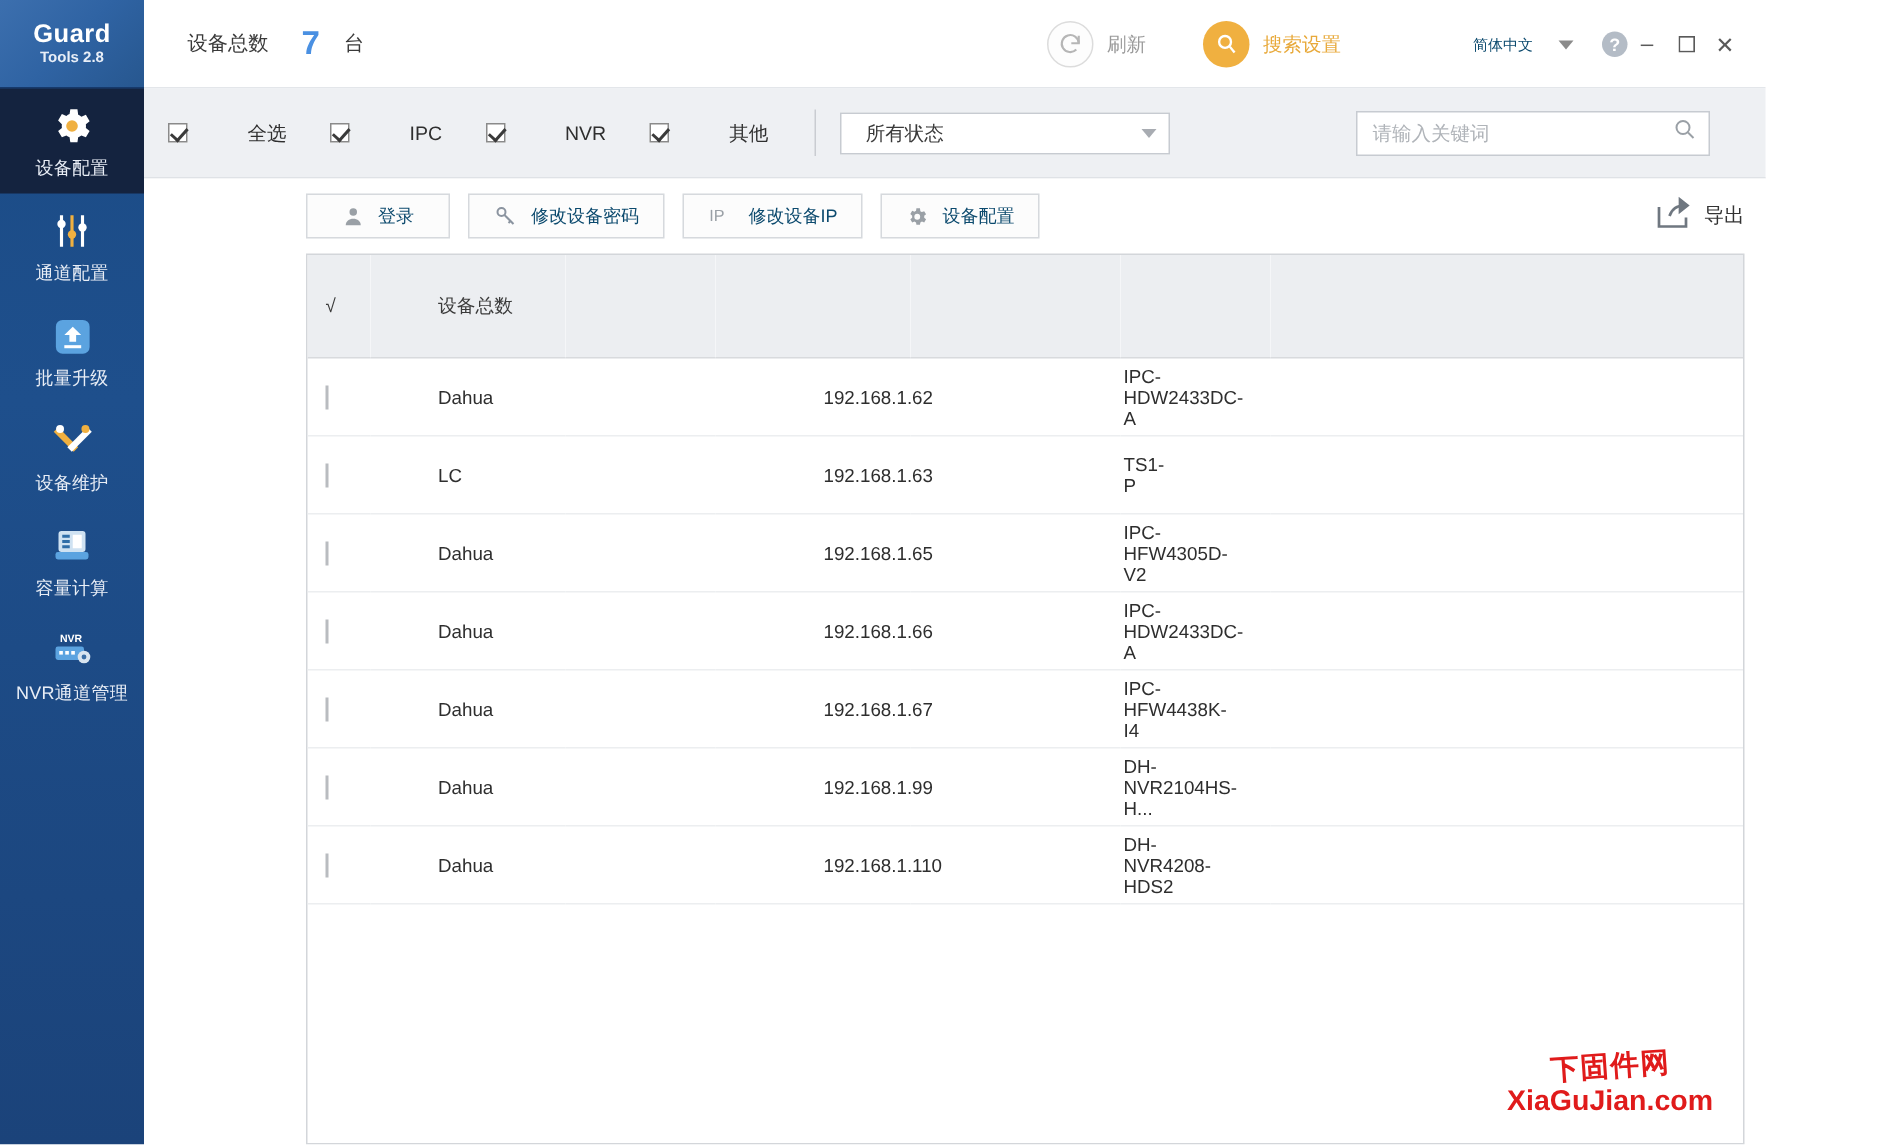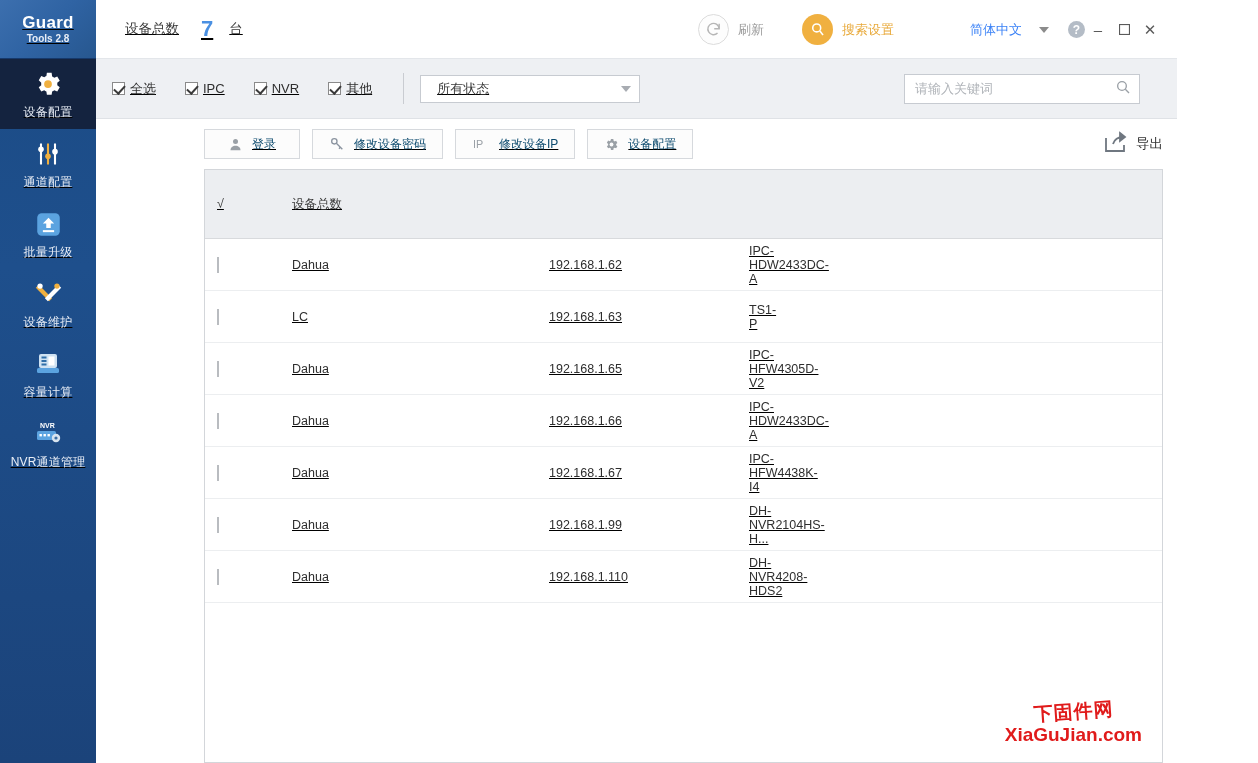--- a/index.html
+++ b/index.html
@@ -1,21 +1,21 @@
 <!DOCTYPE html>
 <html><head>
 <meta charset="utf-8">
 <style>
   * { box-sizing: border-box; margin: 0; padding: 0; }
   html, body {
     width: 1258px; height: 763px;
     font-family: "Liberation Sans", "DejaVu Sans", sans-serif;
     background: #ffffff; overflow: hidden;
   }
-  #app { position: relative; width: 1153px; height: 763px; display: flex; text-decoration: underline; }
+  #app { position: relative; width: 1153px; height: 763px; display: flex; }
 
   
   .sidebar {
     width: 96px; height: 763px;
     background: linear-gradient(180deg, #1b4b85 0%, #1e4f8c 35%, #1b437a 100%);
     display: flex; flex-direction: column;
     flex: 0 0 96px;
   }
   .logo-box {
     height: 59px; width: 96px;
@@ -50,36 +50,36 @@
   .topbar-center { position: absolute; left: 602px; top: 0; height: 59px; display: flex; align-items: center; }
   .tb-btn { display: flex; align-items: center; cursor: pointer; margin-right: 38px; }
   .circ { width: 31px; height: 31px; border-radius: 50%; display:flex; align-items:center; justify-content:center; }
   .circ.grey { border: 1px solid #dcdcdc; background: #fdfdfd; }
   .circ.orange { background: #f0b040; }
   .tb-btn-label { font-size: 13px; margin-left: 9px; }
   .lbl-grey { color: #9a9a9a; }
   .lbl-orange { color: #e8a93a; }
 
   .topbar-right { position: absolute; right: 14px; top: 0; height: 59px; display: flex; align-items: center; }
-  .lang { font-size: 13px; color: #3b82f6; cursor: pointer; margin-left: 40px; }
+  .lang { font-size: 10px; color: #0c4a6e; cursor: pointer; margin-left: 40px; }
   .caret { width: 0; height: 0; border-left: 5px solid transparent; border-right: 5px solid transparent;
            border-top: 6px solid #8b8b8b; margin-left: 17px; cursor: pointer; }
   .help { width: 17px; height: 17px; border-radius: 50%; background: #b4bcc6; color: #fff;
           font-size: 12px; font-weight: bold; display:flex; align-items:center; justify-content:center;
           margin-left: 19px; cursor: pointer; }
   .winbtn { width: 26px; height: 26px; display:flex; align-items:center; justify-content:center;
             color: #5a5a5a; font-size: 15px; cursor: pointer; }
 
   
   .filterbar {
     height: 60px; background: #eef0f3; border-bottom: 1px solid #dfe2e6;
     display: flex; align-items: center; position: relative;
   }
   .cbx-group { display: flex; align-items: center; margin-left: 16px; }
-  .cbx-wrap { display: flex; align-items: center; margin-right: 29px; cursor: pointer; }
+  .cbx-wrap { display: flex; align-items: center; margin-right: 29px; cursor: pointer; gap: 35px; }
   .cbx {
     width: 13px; height: 13px; border: 1px solid #8a8a8a; background: #fff;
     display: flex; align-items: center; justify-content: center; position: relative;
   }
   .cbx.checked::after {
     content: ""; position: absolute; left: 3px; top: 0px;
     width: 5px; height: 9px; border: solid #3a3a3a; border-width: 0 2px 2px 0;
     transform: rotate(42deg);
   }
   .cbx-label { font-size: 13px; color: #2f2f2f; margin-left: 5px; }

